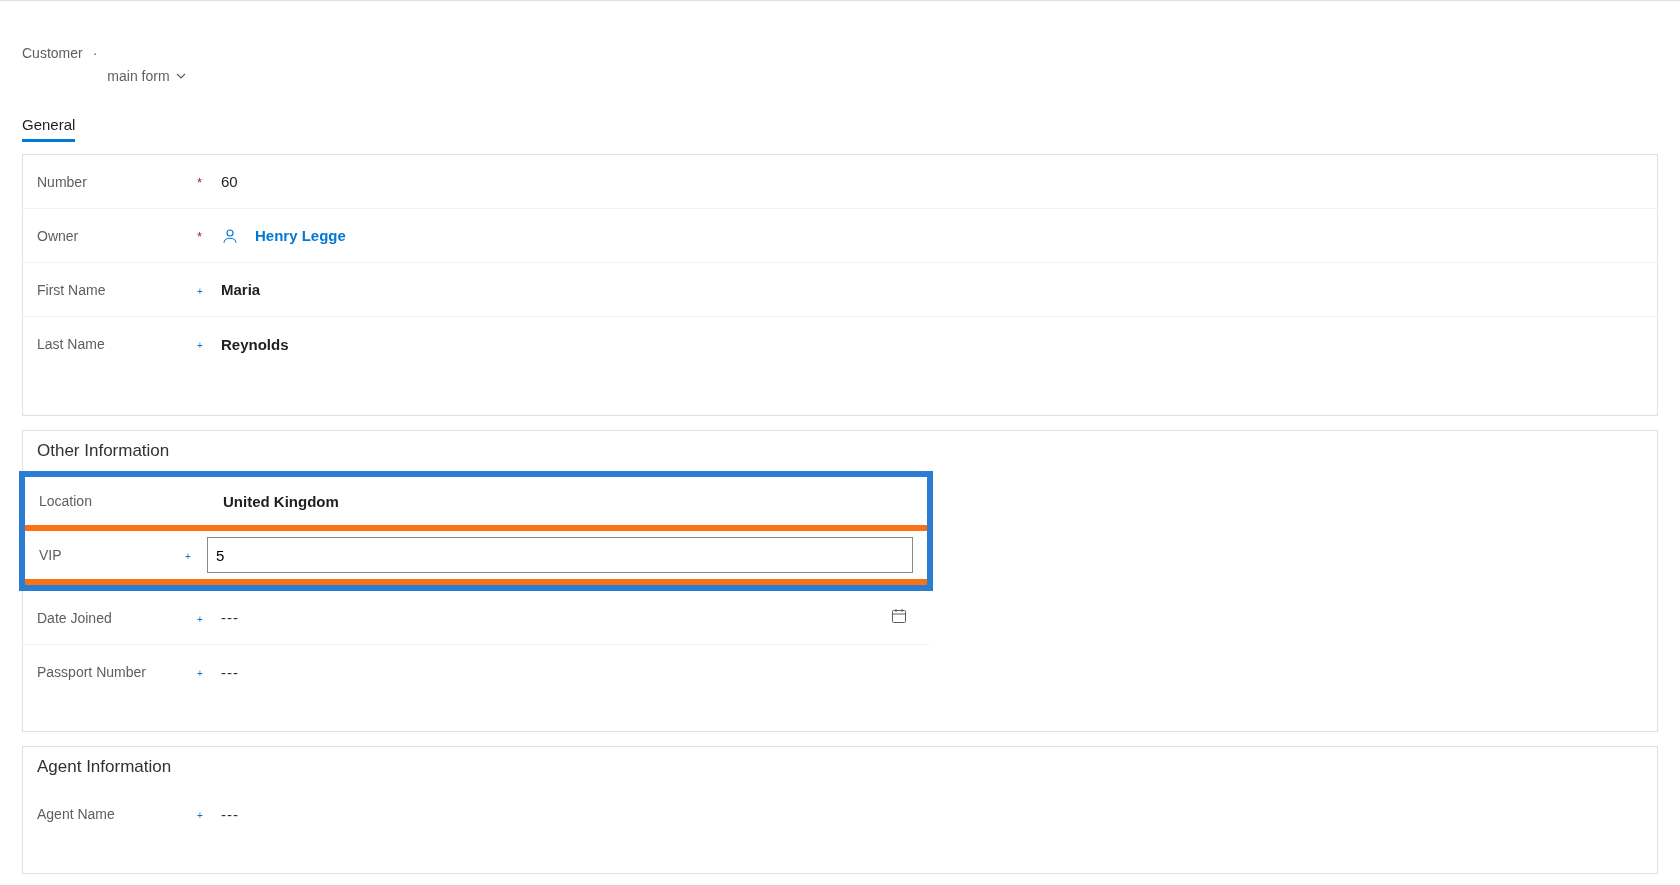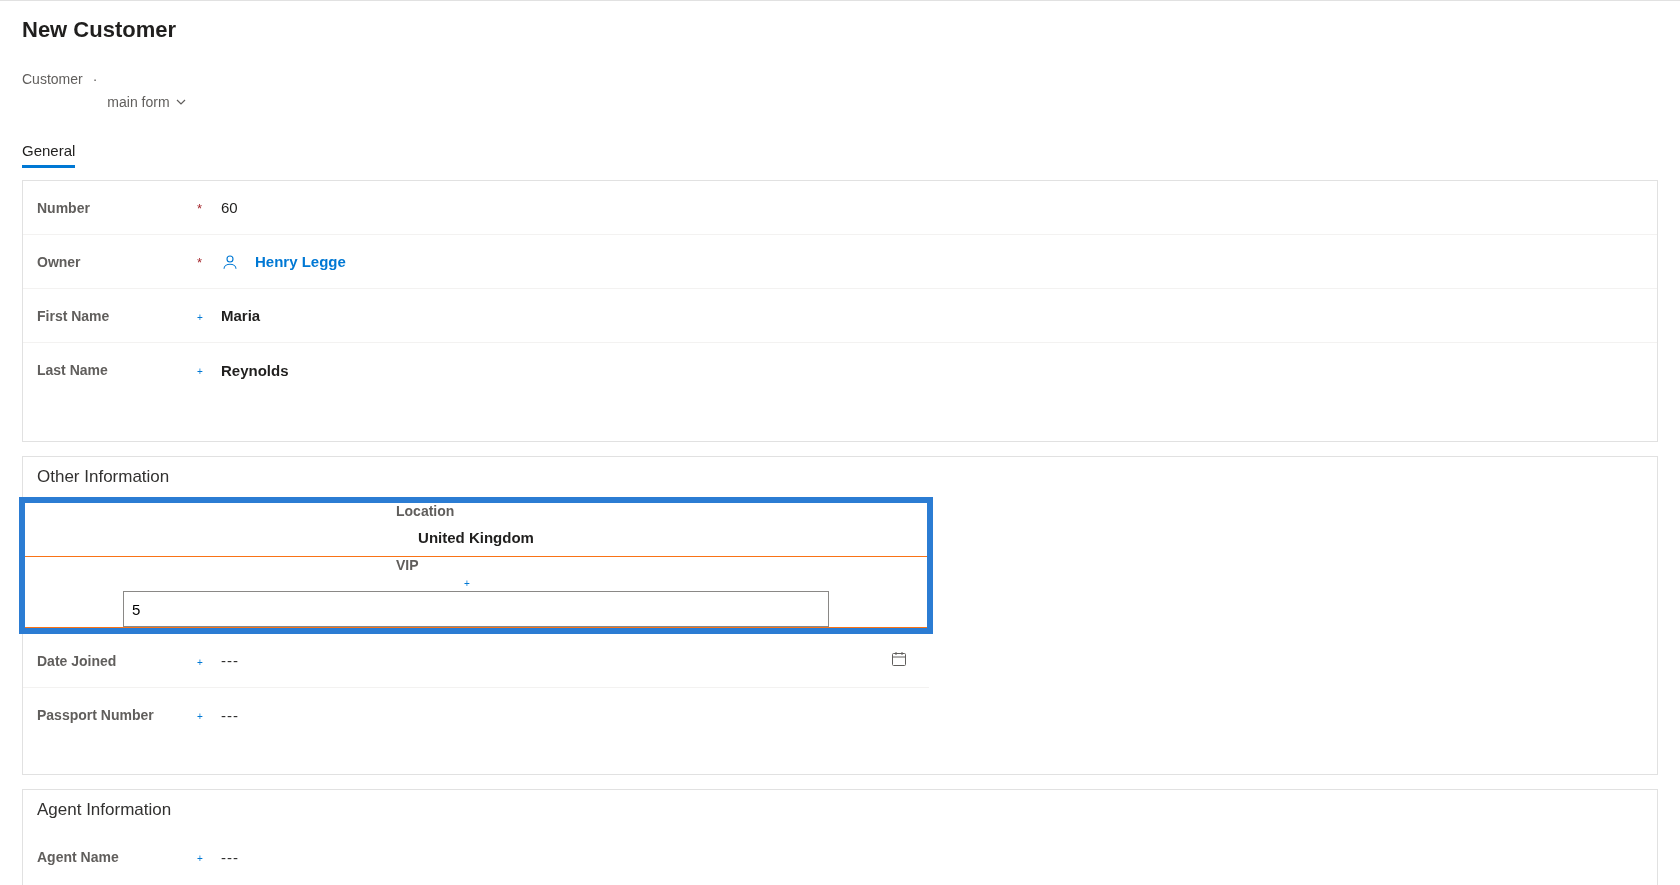--- a/index.html
+++ b/index.html
@@ -15,52 +15,51 @@
     .tabstrip { padding: 0 22px; margin-top: 18px; }
     .tab { display: inline-block; font-size: 15px; color: #201f1e; padding: 6px 0; }
     .tab.active { border-bottom: 3px solid #0078d4; font-weight: 400; }
 
     .section-box { margin: 14px 22px 0 22px; border: 1px solid #e1e1e1; border-top: 1px solid #e1e1e1; padding: 0; }
     .section-box.first { margin-top: 12px; }
     .section-title { font-size: 17px; color: #323130; padding: 10px 14px 10px 14px; }
 
     .field-row { display: flex; align-items: center; min-height: 54px; border-bottom: 1px solid #f3f2f1; padding: 0 14px; }
     .field-row.no-border { border-bottom: none; }
-    .field-label-col { width: 160px; font-size: 14px; color: #605e5c; font-weight: bold; }
+    .field-label-col { width: 160px; font-size: 14px; color: #605e5c; }
     .req-col { width: 24px; text-align: left; }
     .req-star { color: #a4262c; font-size: 13px; }
     .rec-dot { color: #0078d4; font-size: 10px; line-height: 1; }
     .field-value-col { flex: 1; font-size: 15px; color: #201f1e; display: flex; align-items: center; }
     .field-value-col.bold { font-weight: 600; }
     .lookup-link { color: #0078d4; font-weight: 600; display: inline-flex; align-items: center; gap: 16px; cursor: pointer; }
     .person-icon { width: 18px; height: 18px; display: inline-block; flex-shrink: 0; }
     .empty-value { color: #323130; letter-spacing: 1px; }
     .date-icon { margin-left: auto; padding-right: 8px; cursor: pointer; }
 
     
     .highlight-wrap { border: 6px solid #2b7cd3; margin: 0 -4px; }
-    .highlight-wrap .field-row { border-bottom: 1px solid #f97316; flex-direction: column; }
+    .highlight-wrap .field-row { border-bottom: 6px solid #f97316; }
 
     
     .active-input-box { border: 1px solid #8a8886; height: 36px; display: flex; align-items: center; padding: 0 8px; width: 706px; background: #fff; }
     .active-input-box input { border: none; outline: none; width: 100%; font-size: 15px; font-family: inherit; }
 
     .spacer-row { height: 32px; }
 
     .two-col-scope { width: 906px; }
 
     .sec-inner-pad { padding-bottom: 12px; }
   </style>
 </head>
 <body>
 
 <hr class="toprule">
 
 <div class="page-header">
-  <div class="page-title">New Customer</div>
   <div class="breadcrumb-row">
     <span>Customer</span>
     <span>·</span>
     <span class="form-switcher">
       <span>main form</span>
       <span class="chev-icon">
         <svg width="10" height="10" viewBox="0 0 10 10">
             <path d="M1 3 L5 7 L9 3" fill="none" stroke="#605e5c" stroke-width="1.2"></path>
           </svg>
       </span>

